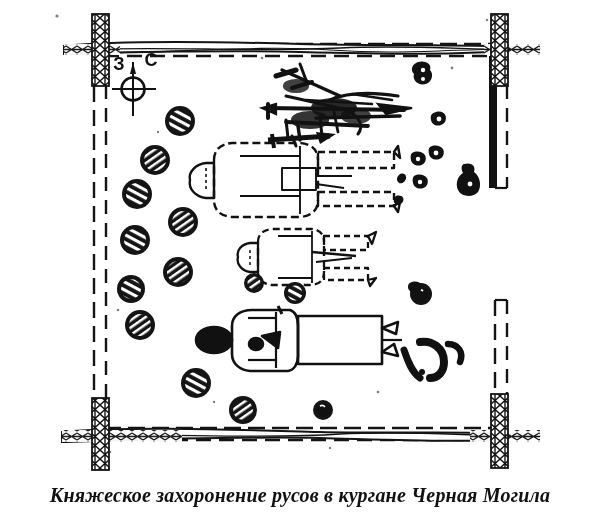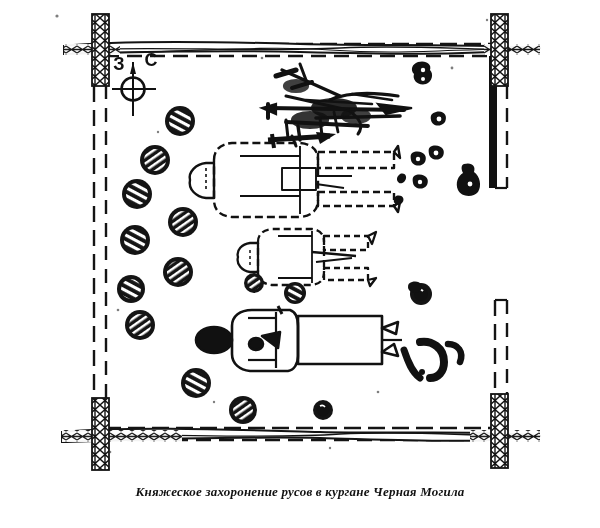--- a/index.html
+++ b/index.html
@@ -31,21 +31,21 @@
   }
   #caption {
     position: absolute;
     left: 0;
     top: 484px;
     width: 600px;
     text-align: center;
     font-family: "Liberation Serif", serif;
     font-style: italic;
     font-weight: bold;
-    font-size: 13px;
+    font-size: 20px;
     letter-spacing: 0.2px;
     color: #111111;
     white-space: nowrap;
   }
 </style>
 </head>
 <body>
 
 <div id="figure-root">
 

